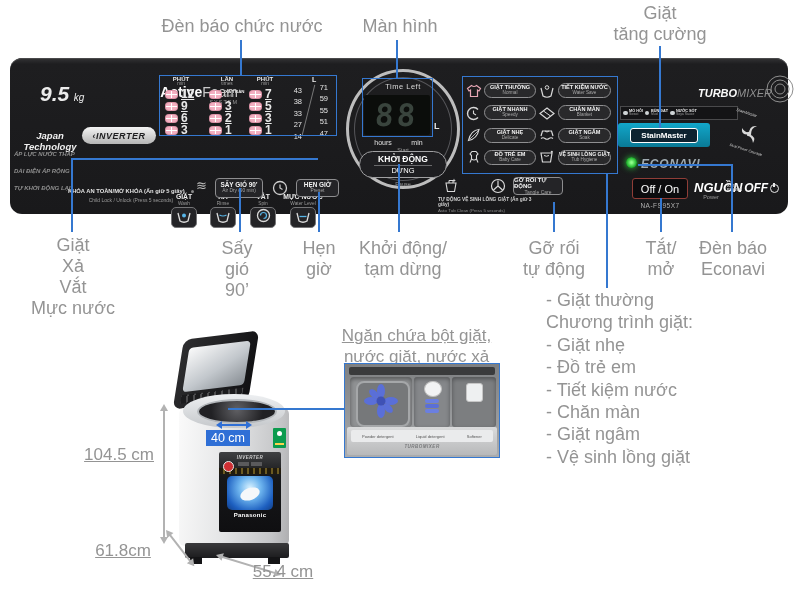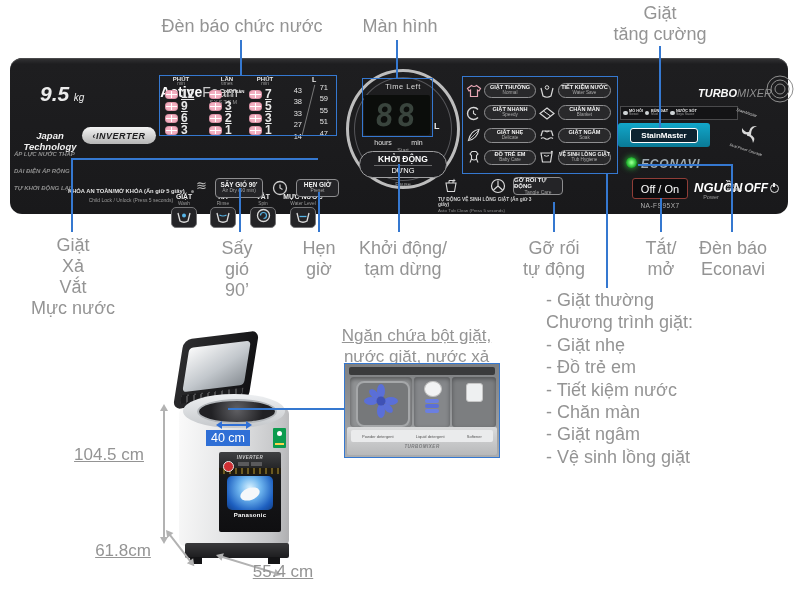--- a/index.html
+++ b/index.html
@@ -510,21 +510,21 @@
 </div>
 <div class="abs" style="left:185px;top:543px;width:104px;height:15px;border-radius:2px;background:linear-gradient(#3a3a3c,#1c1c1e);"></div>
 <i class="abs" style="left:190px;top:557px;width:12px;height:7px;background:#141416;"></i>
 <i class="abs" style="left:268px;top:557px;width:12px;height:7px;background:#141416;"></i>
 
 <div class="abs" style="left:158px;top:404px;width:12px;height:140px;">
   <i class="abs" style="left:5.4px;top:6px;bottom:6px;width:1.2px;background:#b2b2b2;"></i>
   <i class="abs" style="left:2px;top:0;border-left:4px solid transparent;border-right:4px solid transparent;border-bottom:7px solid #b2b2b2;"></i>
   <i class="abs" style="left:2px;bottom:0;border-left:4px solid transparent;border-right:4px solid transparent;border-top:7px solid #b2b2b2;"></i>
 </div>
-<div class="lbl sm" style="left:64px;top:444px;width:90px;text-align:center;">104.5 cm</div>
+<div class="lbl sm" style="left:64px;top:444px;width:90px;text-align:right;">104.5 cm</div>
 <div class="abs" style="left:166px;top:524px;width:46px;height:12px;transform:rotate(52deg);transform-origin:0 50%;">
   <i class="abs" style="left:6px;top:5.4px;right:6px;height:1.2px;background:#b2b2b2;"></i>
   <i class="abs" style="left:0;top:2px;border-top:4px solid transparent;border-bottom:4px solid transparent;border-right:7px solid #b2b2b2;"></i>
   <i class="abs" style="right:0;top:2px;border-top:4px solid transparent;border-bottom:4px solid transparent;border-left:7px solid #b2b2b2;"></i>
 </div>
 <div class="lbl sm" style="left:86px;top:540px;width:74px;">61.8cm</div>
 <div class="abs" style="left:216px;top:549px;width:68px;height:12px;transform:rotate(17deg);transform-origin:0 50%;">
   <i class="abs" style="left:6px;top:5.4px;right:6px;height:1.2px;background:#b2b2b2;"></i>
   <i class="abs" style="left:0;top:2px;border-top:4px solid transparent;border-bottom:4px solid transparent;border-right:7px solid #b2b2b2;"></i>
   <i class="abs" style="right:0;top:2px;border-top:4px solid transparent;border-bottom:4px solid transparent;border-left:7px solid #b2b2b2;"></i>

